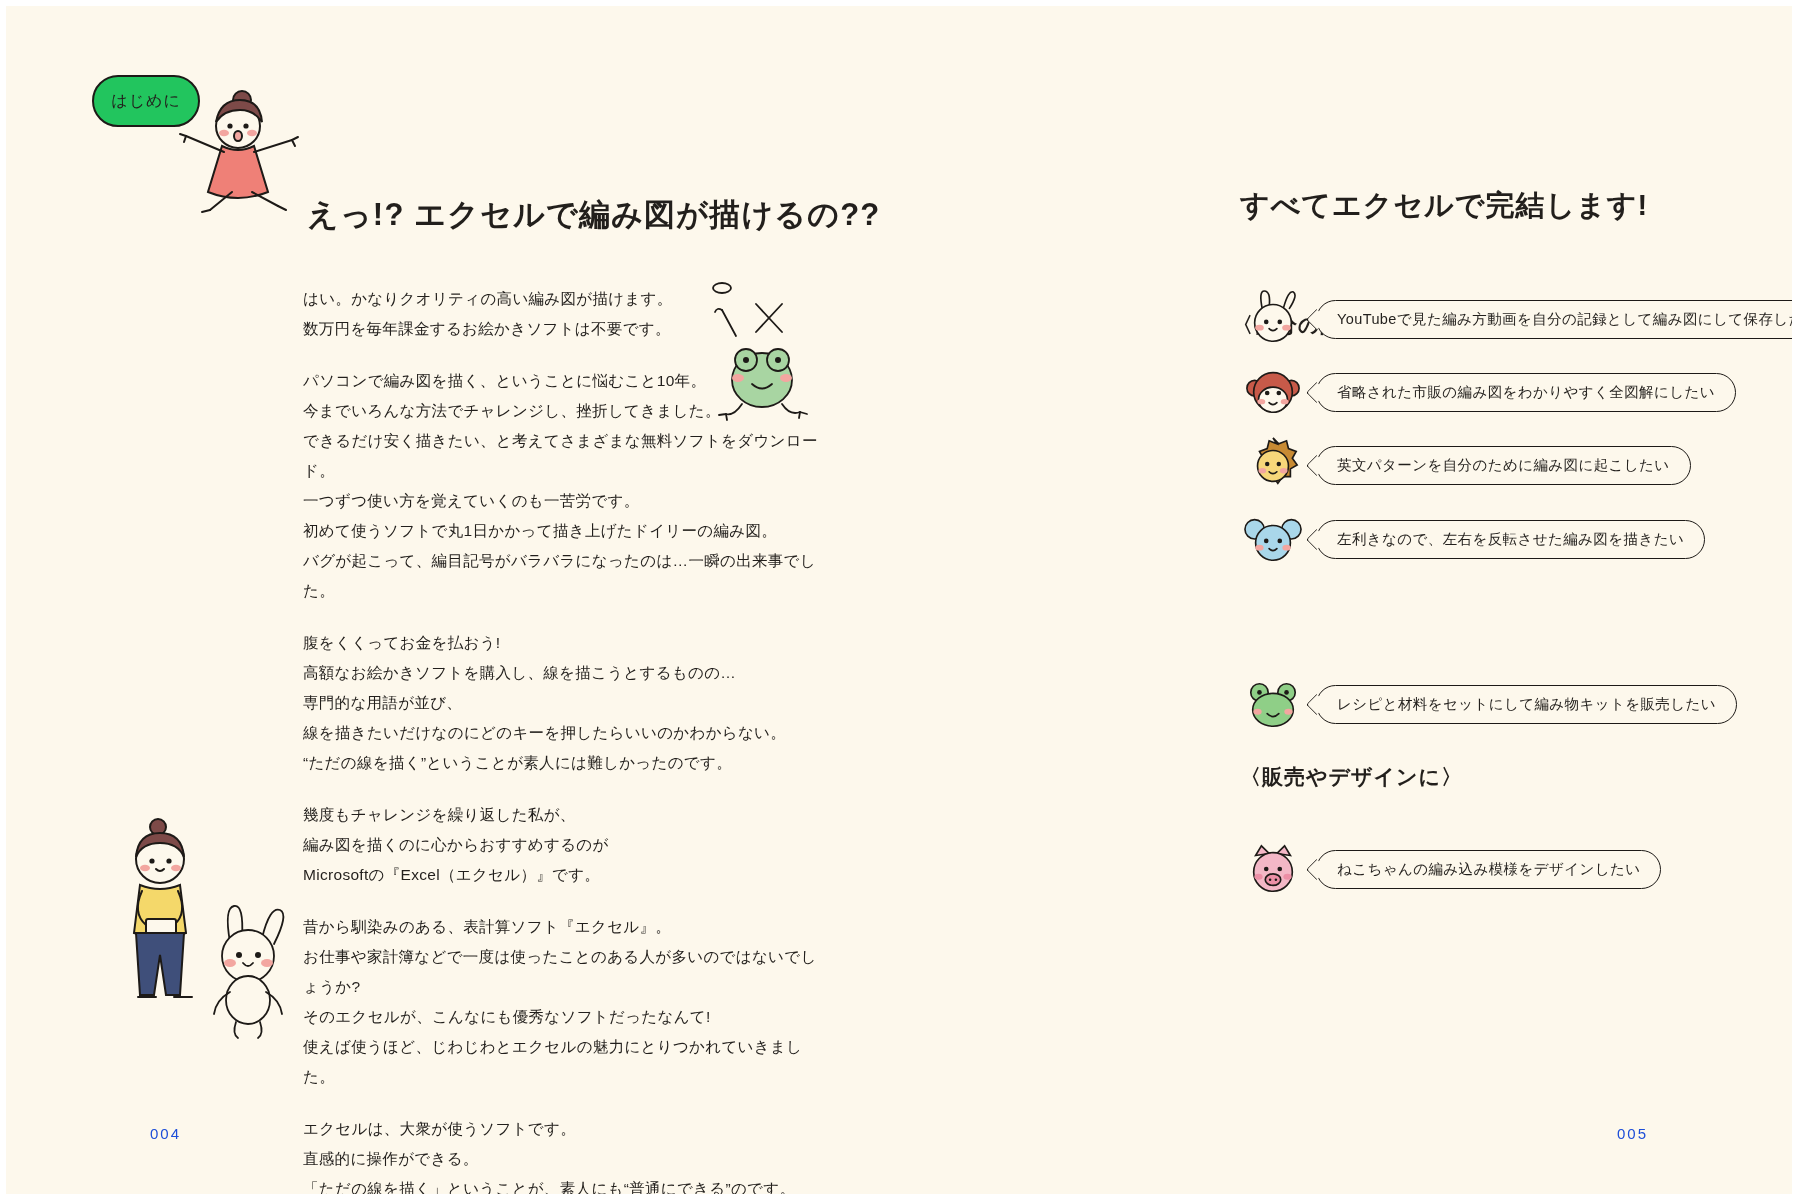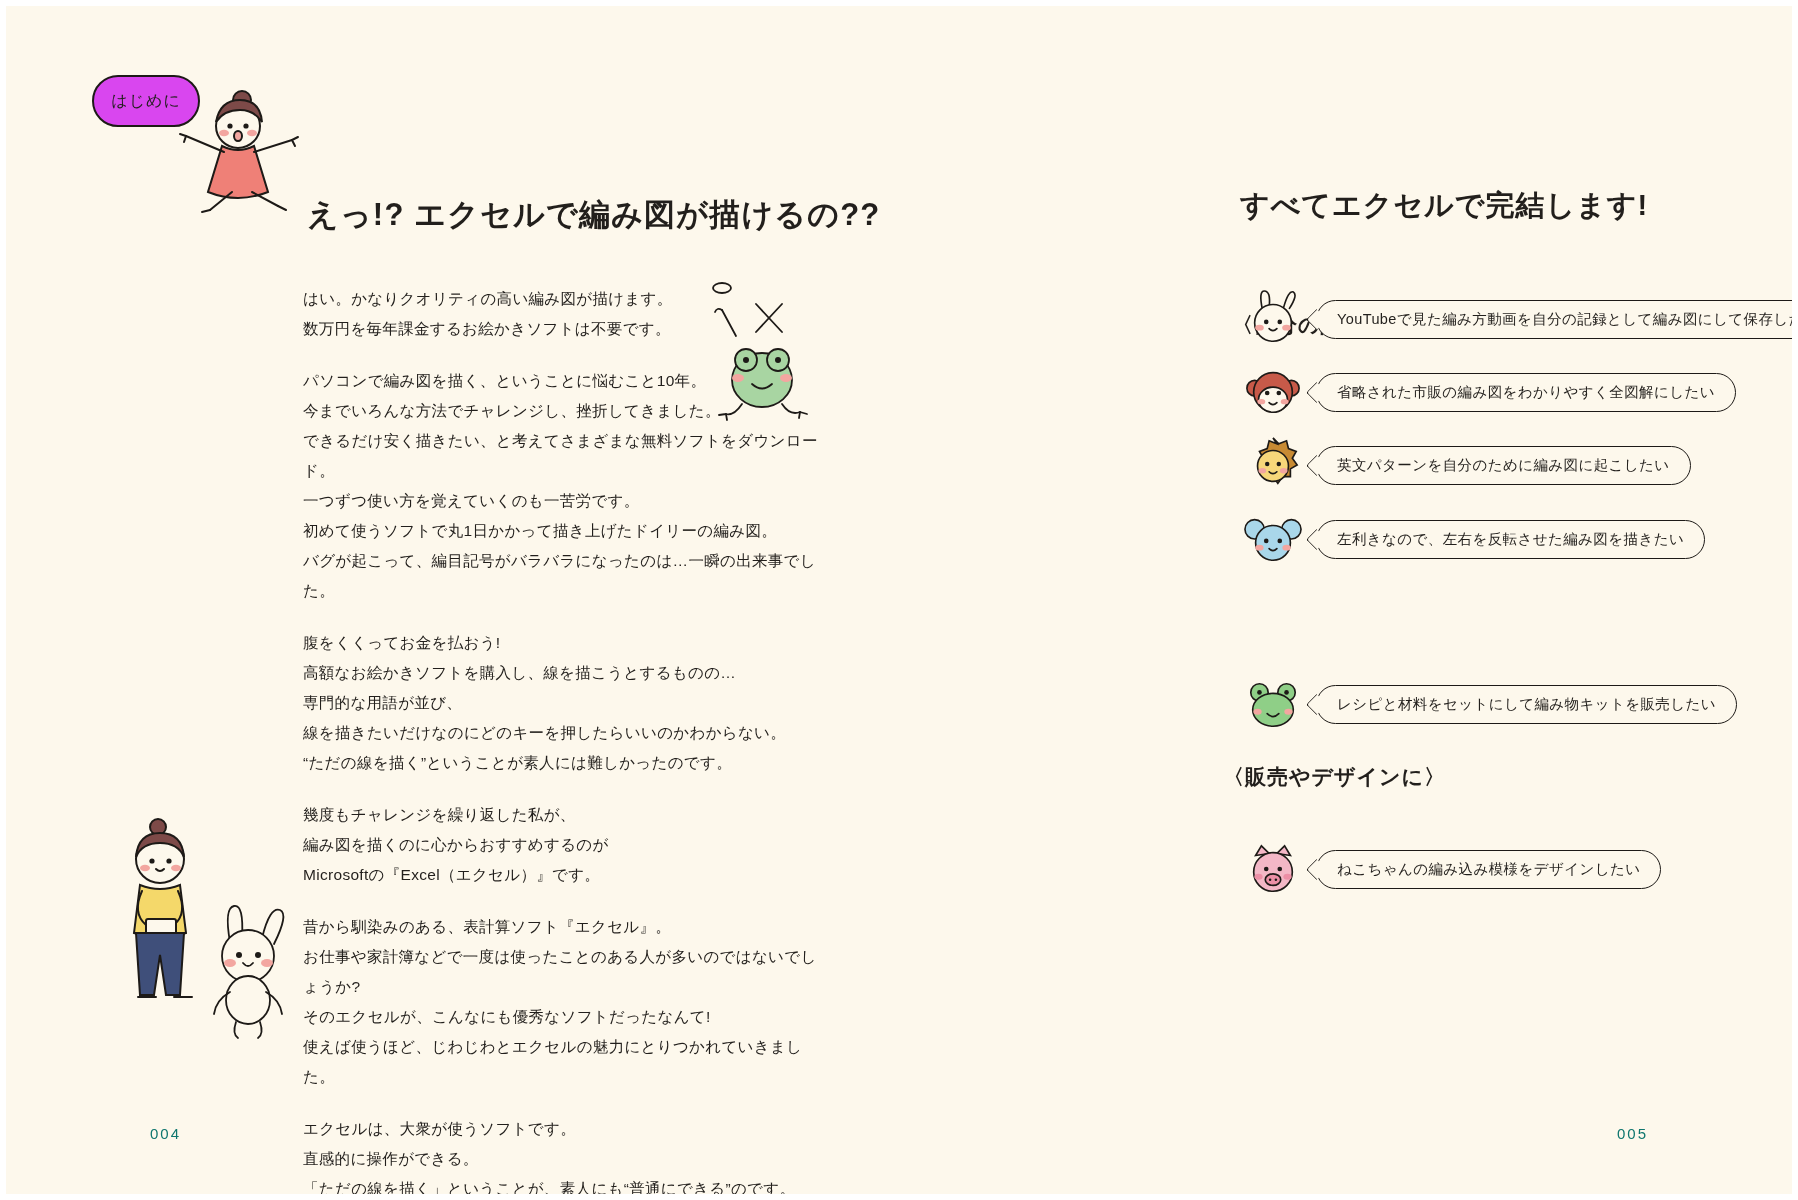--- a/index.html
+++ b/index.html
@@ -28,21 +28,21 @@
 
   
   .left-page { position:absolute; left:0; top:0; width:899px; height:1200px; }
   .right-page { position:absolute; left:899px; top:0; width:899px; height:1200px; }
 
   .balloon-hajimeni {
     position:absolute; left:92px; top:75px;
     width:104px; height:48px;
     border:2px solid #1d1a17;
     border-radius:26px;
-    background:#d946ef;
+    background:#22c55e;
     display:flex; align-items:center; justify-content:center;
     font-size:16px; letter-spacing:1px;
   }
   .balloon-hajimeni::after{
     content:"";
     position:absolute; right:-6px; bottom:2px;
     width:22px; height:18px;
     background:#fdf8ec;
     border-right:2px solid #1d1a17;
     border-bottom:2px solid #1d1a17;
@@ -66,21 +66,21 @@
     font-size:15.5px;
     line-height:30px;
     letter-spacing:0.3px;
   }
   .body-text p { margin:16px 0 22px 0; }
   .body-text p:last-child { margin-bottom:0; }
 
   .page-num {
     position:absolute; bottom:58px;
     font-size:15px;
-    color:#0f766e;
+    color:#1d4ed8;
     letter-spacing:2px;
   }
   .page-num.left { left:150px; }
   .page-num.right { right:150px; }
 
   
   h2.right-title {
     position:absolute; left:1240px; top:186px;
     margin:0;
     font-size:29px;
@@ -342,21 +342,21 @@
           <circle cx="23" cy="32" r="2.4" fill="#1d1a17" stroke="none"></circle>
           <circle cx="37" cy="32" r="2.4" fill="#1d1a17" stroke="none"></circle>
           <ellipse cx="16" cy="39" rx="4.3" ry="3" fill="#f3a6a0" stroke="none"></ellipse>
           <ellipse cx="44" cy="39" rx="4.3" ry="3" fill="#f3a6a0" stroke="none"></ellipse>
           <path d="M26,40 q4,4 8,0"></path>
         </g>
       </svg>
       <div class="bubble">左利きなので、左右を反転させた編み図を描きたい</div>
     </div>
 
-    <div class="section-label" id="sec-label-2" style="left:324px; top:720px;">〈販売やデザインに〉</div>
+    <div class="section-label" id="sec-label-2" style="left:341px; top:720px;">〈販売やデザインに〉</div>
 
     <div class="bubble-row" style="left:345px; top:675px;">
       <svg class="avatar" viewBox="0 0 60 60">
         <g fill="none" stroke="#1d1a17" stroke-width="1.7" stroke-linecap="round">
           <circle cx="16" cy="18" r="9" fill="#8fcf87"></circle>
           <circle cx="44" cy="18" r="9" fill="#8fcf87"></circle>
           <circle cx="16" cy="18" r="2.4" fill="#1d1a17" stroke="none"></circle>
           <circle cx="44" cy="18" r="2.4" fill="#1d1a17" stroke="none"></circle>
           <ellipse cx="30" cy="36" rx="21" ry="17" fill="#8fcf87"></ellipse>
           <ellipse cx="14" cy="38" rx="4.3" ry="3" fill="#f3a6a0" stroke="none"></ellipse>

